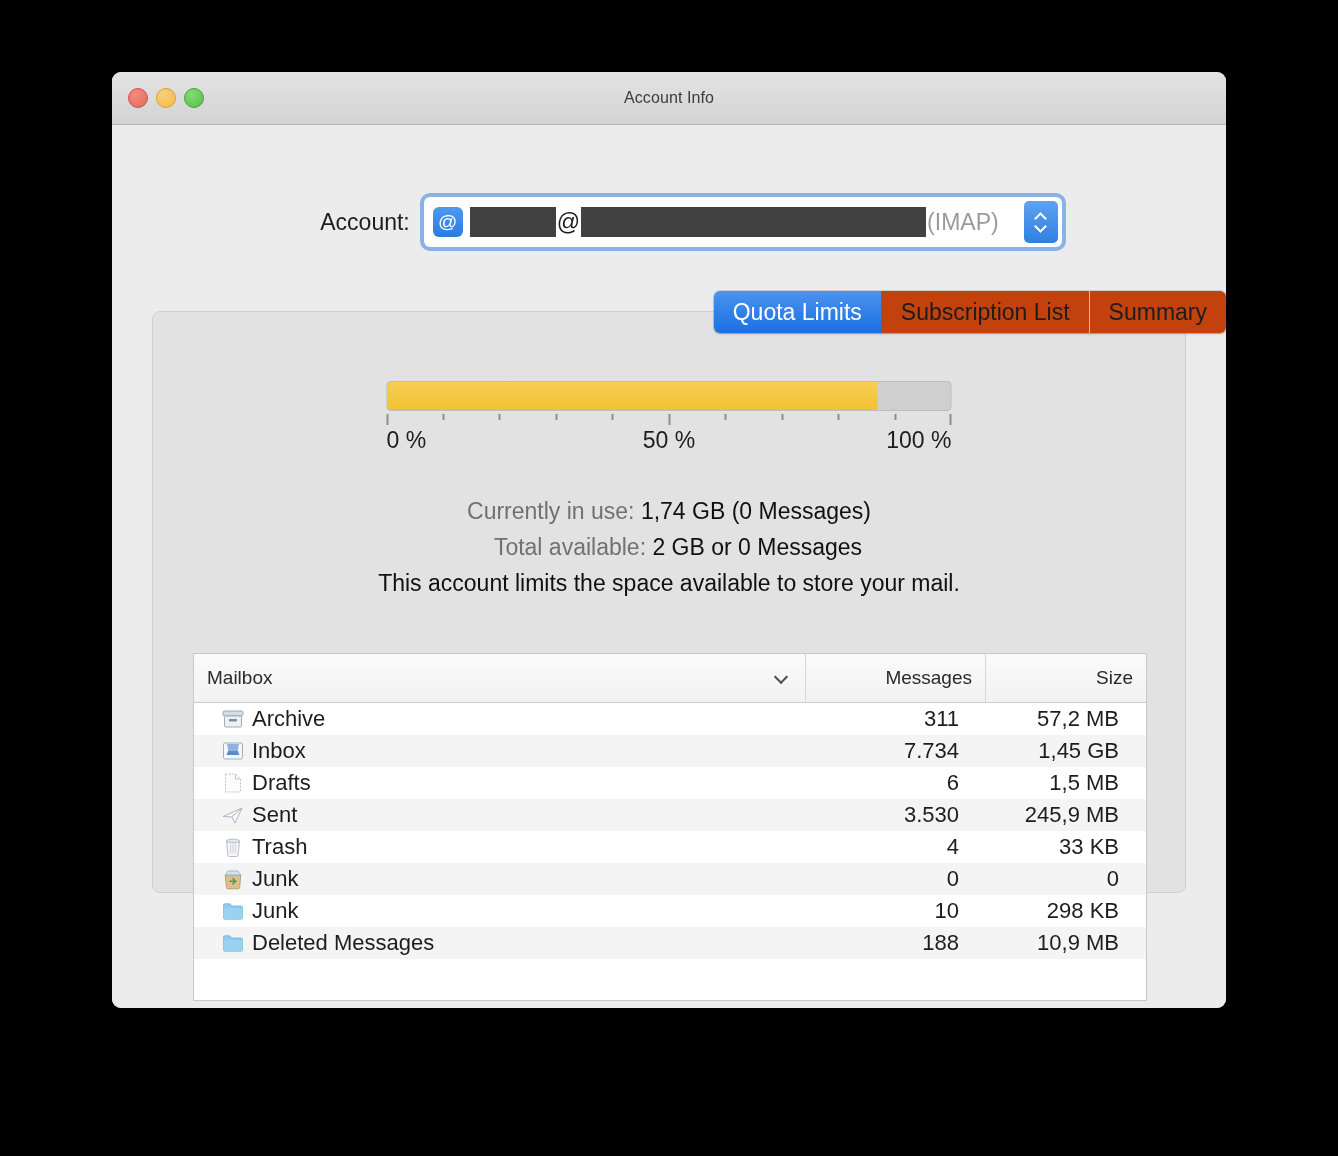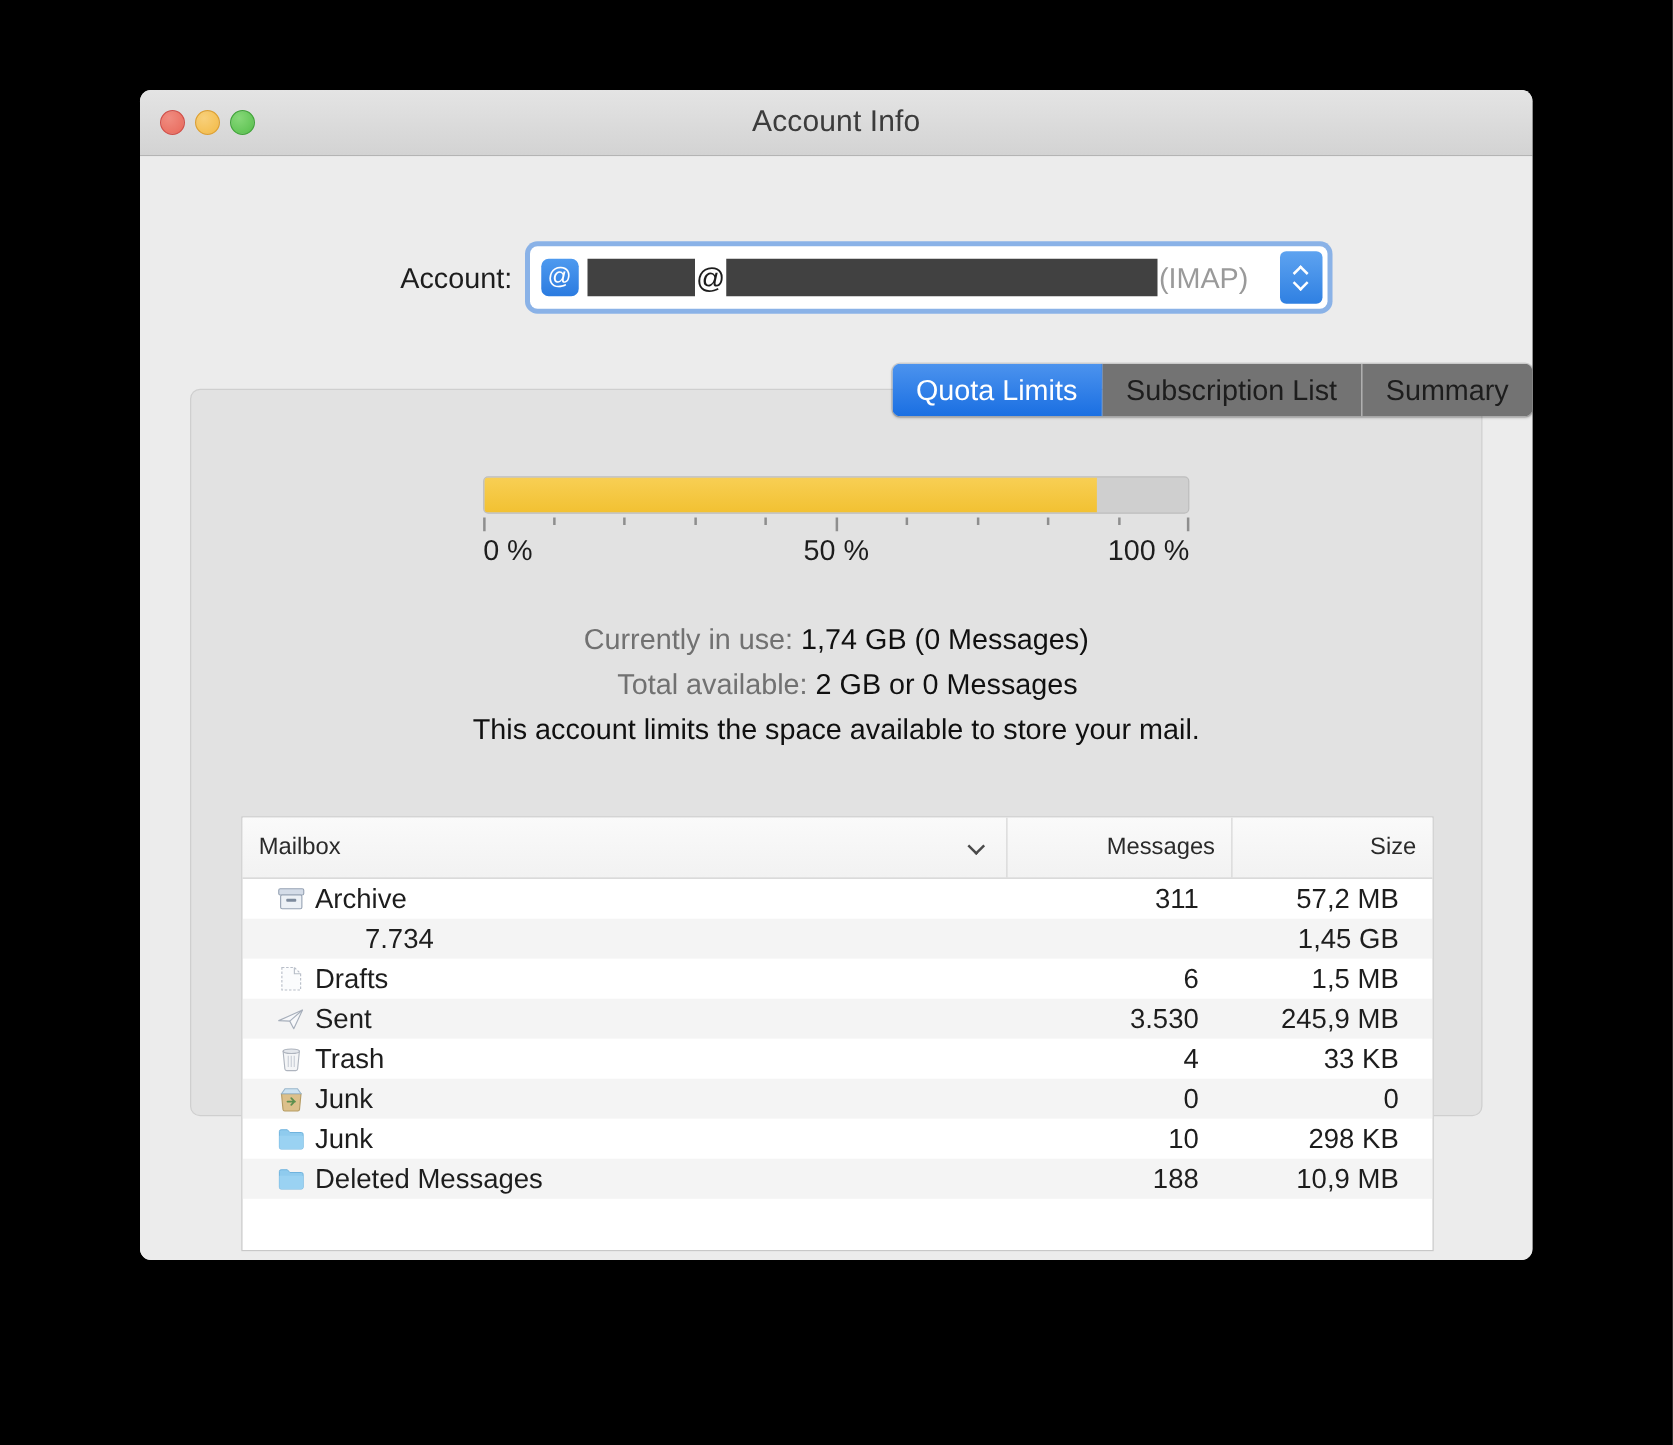--- a/index.html
+++ b/index.html
@@ -57,21 +57,21 @@
   .light.red    { background: radial-gradient(circle at 35% 30%, #F08C80, #E8685A); border: 1px solid #D0504A; }
   .light.yellow { background: radial-gradient(circle at 35% 30%, #F8D07B, #F3BA45); border: 1px solid #DDA033; }
   .light.green  { background: radial-gradient(circle at 35% 30%, #86D878, #56BE4B); border: 1px solid #42A43B; }
 
   .window-title {
     position: absolute;
     left: 0; right: 0; top: 0; bottom: 0;
     display: flex;
     align-items: center;
     justify-content: center;
-    font-size: 24px;
+    font-size: 16px;
     color: #3C3C3C;
     letter-spacing: 0.1px;
   }
 
   .window-body {
     position: relative;
     height: 884px;
     background: #ECECEC;
   }
 
@@ -189,21 +189,21 @@
     overflow: hidden;
     box-shadow: 0 1px 2px rgba(0,0,0,0.25), 0 0 0 1px rgba(0,0,0,0.12);
   }
   .tab {
     display: flex;
     align-items: center;
     justify-content: center;
     padding: 0 19px;
     font-size: 23px;
     color: #1D1D1D;
-    background: #737373;
+    background: #c2410c;
     border-right: 1px solid #C4C4C4;
     white-space: nowrap;
   }
   .tab:last-child { border-right: none; }
   .tab.active {
     background: linear-gradient(to bottom, #4C93EE, #1A6FE2);
     color: #FFFFFF;
     border-right: 1px solid #1A6FE2;
   }
 
@@ -468,20 +468,28 @@
                     <rect x="2" y="3" width="20" height="5" rx="1.2" fill="#D4DCE8" stroke="#97A3B4" stroke-width="0.9"></rect>
                     <rect x="3.5" y="8" width="17" height="11" rx="1.2" fill="#EDF1F6" stroke="#97A3B4" stroke-width="0.9"></rect>
                     <rect x="8" y="11" width="8" height="2.4" rx="0.8" fill="#7E8B9D"></rect>
                   </svg>
                   <span>Archive</span>
                 </div>
                 <div class="cell cell-messages">311</div>
                 <div class="cell cell-size">57,2 MB</div>
               </div>
               <div class="row">
+                <div class="cell cell-name">
+                  <svg class="mb-icon" viewBox="0 0 24 22">
+                    <rect x="2.5" y="3" width="19" height="16" rx="1.6" fill="#F3F6FA" stroke="#9AA6B6" stroke-width="0.9"></rect>
+                    <path d="M6 4h12l-1.6 8H7.6z" fill="#8FB3DC"></path>
+                    <path d="M7 11h10l1.4 4H5.6z" fill="#5B8BC6"></path>
+                  </svg>
+                  <span>Inbox</span>
+                </div>
                 <div class="cell cell-messages">7.734</div>
                 <div class="cell cell-size">1,45 GB</div>
               </div>
               <div class="row">
                 <div class="cell cell-name">
                   <svg class="mb-icon" viewBox="0 0 24 22">
                     <path d="M4.5 2h10l5 5v13h-15z" fill="#FBFCFD" stroke="#B8BEC8" stroke-width="0.9" stroke-dasharray="2 1.4"></path>
                     <path d="M14.5 2v5h5" fill="none" stroke="#B8BEC8" stroke-width="0.9"></path>
                   </svg>
                   <span>Drafts</span>

